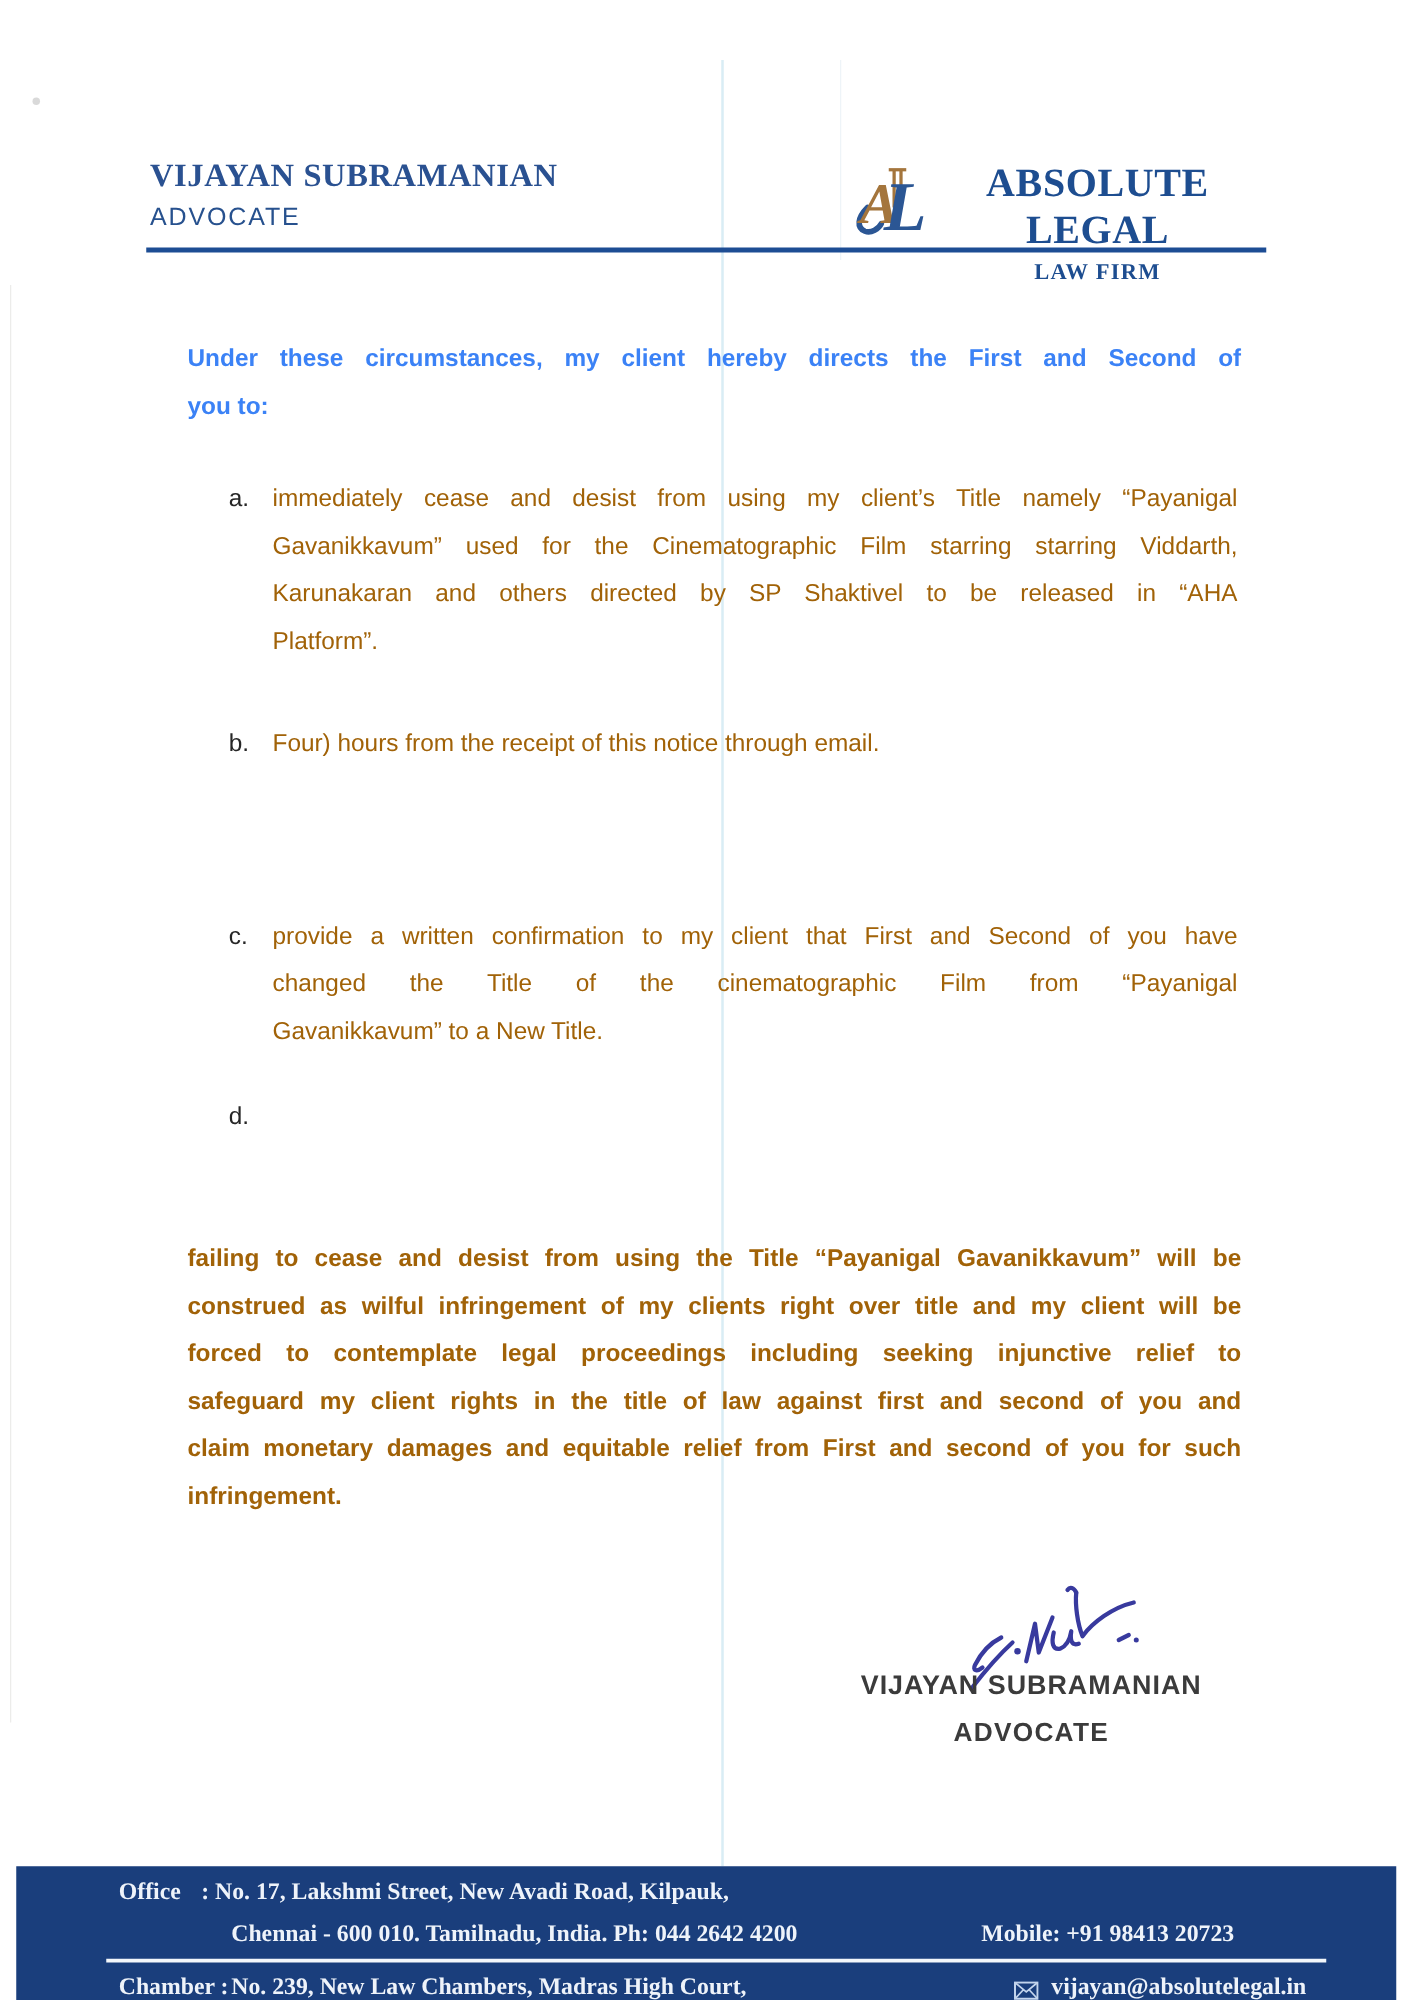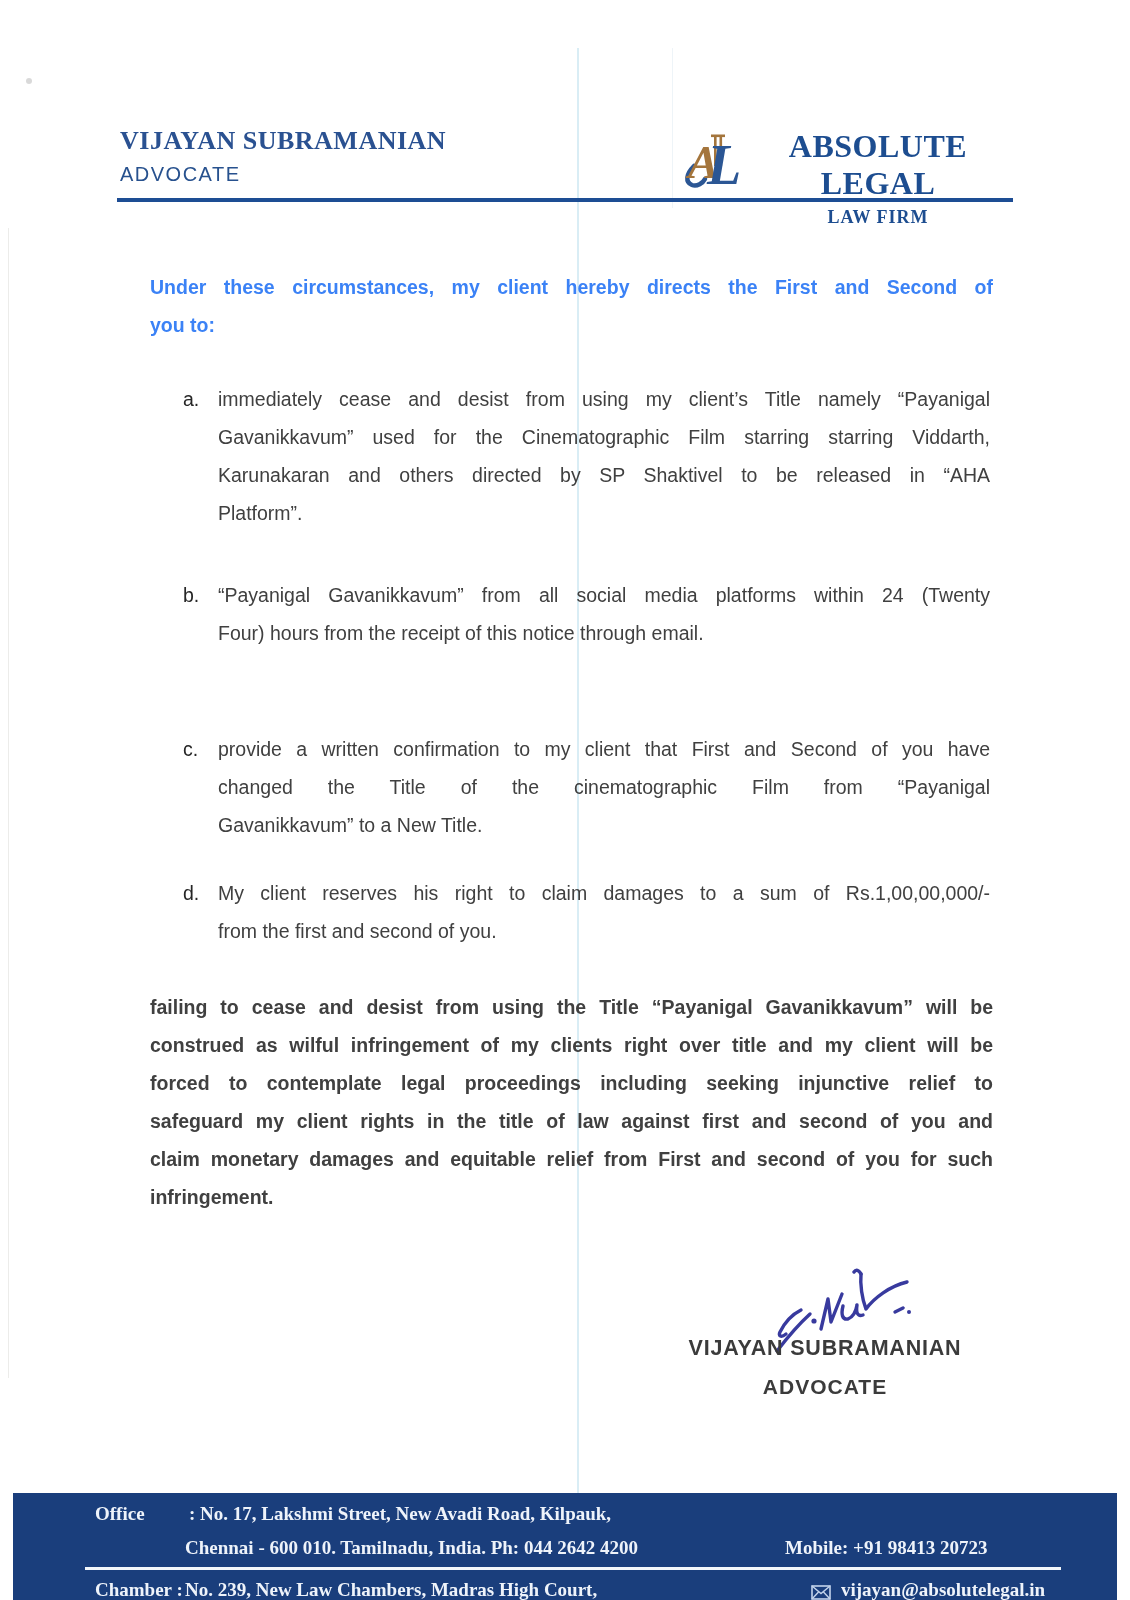--- a/index.html
+++ b/index.html
@@ -23,21 +23,21 @@
   .hdr-name{font-family:"Liberation Serif","DejaVu Serif",serif;font-weight:700;font-size:26px;letter-spacing:.5px;color:#2a5191;}
   .hdr-title{font-size:20px;letter-spacing:1.5px;color:#27518e;margin-top:7px;}
   .logo{position:absolute;left:680px;top:76px;width:70px;height:72px;}
   .hdr-firm{position:absolute;left:752px;top:80px;width:252px;text-align:center;
     font-family:"Liberation Serif","DejaVu Serif",serif;font-weight:700;color:#1d4d90;}
   .firm1{font-size:32px;letter-spacing:.5px;}
   .firm2{font-size:18px;margin-top:5px;letter-spacing:1px;}
   .hdr-rule{position:absolute;left:117px;top:150px;width:896px;height:4px;background:#1d4d94;}
 
   
-  .block{position:absolute;font-size:19.5px;line-height:38px;color:#404040;}
+  .block{position:absolute;font-size:19.5px;line-height:38px;color:#a16207;}
   .jline{height:38px;overflow:hidden;text-align:justify;text-align-last:justify;white-space:normal;}
   .jlast{text-align-last:left;}
   .intro{left:150px;top:220px;width:843px;font-weight:700;color:#3b82f6;}
   .item-label{position:absolute;left:183px;width:30px;font-size:19.5px;line-height:38px;color:#262626;}
   .item-text{position:absolute;left:218px;width:772px;}
   .closing{left:150px;top:940px;width:843px;font-weight:bold;}
 
   
   .sig-svg{position:absolute;left:745px;top:1206px;}
   .sig-block{position:absolute;left:640px;top:1288px;width:370px;text-align:center;color:#3b3b3b;}
@@ -90,36 +90,31 @@
   <div class="item-label" style="top:332px">a.</div>
   <div class="block item-text" style="top:332px">
       <div class="jline">immediately cease and desist from using my client’s Title namely “Payanigal</div>
       <div class="jline">Gavanikkavum” used for the Cinematographic Film starring starring Viddarth,</div>
       <div class="jline">Karunakaran and others directed by SP Shaktivel to be released in “AHA</div>
       <div class="jline jlast">Platform”.</div>
     </div>
 
   <div class="item-label" style="top:528px">b.</div>
   <div class="block item-text" style="top:528px">
-      <div class="jline">“Payanigal Gavanikkavum” from all social media platforms within 24 (Twenty</div>
       <div class="jline jlast">Four) hours from the receipt of this notice through email.</div>
     </div>
 
   <div class="item-label" style="top:682px">c.</div>
   <div class="block item-text" style="top:682px">
       <div class="jline">provide a written confirmation to my client that First and Second of you have</div>
       <div class="jline">changed the Title of the cinematographic Film from “Payanigal</div>
       <div class="jline jlast">Gavanikkavum” to a New Title.</div>
     </div>
 
   <div class="item-label" style="top:826px">d.</div>
-  <div class="block item-text" style="top:826px">
-      <div class="jline">My client reserves his right to claim damages to a sum of Rs.1,00,00,000/-</div>
-      <div class="jline jlast">from the first and second of you.</div>
-    </div>
 
   <div class="block closing">
       <div class="jline">failing to cease and desist from using the Title “Payanigal Gavanikkavum” will be</div>
       <div class="jline">construed as wilful infringement of my clients right over title and my client will be</div>
       <div class="jline">forced to contemplate legal proceedings including seeking injunctive relief to</div>
       <div class="jline">safeguard my client rights in the title of law against first and second of you and</div>
       <div class="jline">claim monetary damages and equitable relief from First and second of you for such</div>
       <div class="jline jlast">infringement.</div>
     </div>
 
@@ -137,21 +132,21 @@
     <circle cx="164" cy="58" r="2" fill="#383a9e"></circle>
   </svg>
 
   <div class="sig-block">
     <div class="sig-name">VIJAYAN SUBRAMANIAN</div>
     <div class="sig-title">ADVOCATE</div>
   </div>
 
   <div class="footer">
     <div class="f-abs" style="left:82px;top:10px;">Office</div>
-    <div class="f-abs" style="left:176px;top:10px;">: No. 17, Lakshmi Street, New Avadi Road, Kilpauk,</div>
+    <div class="f-abs" style="left:148px;top:10px;">: No. 17, Lakshmi Street, New Avadi Road, Kilpauk,</div>
     <div class="f-abs" style="left:172px;top:44px;">Chennai - 600 010. Tamilnadu, India. Ph: 044 2642 4200</div>
     <div class="f-abs" style="left:772px;top:44px;">Mobile: +91 98413 20723</div>
 
     <div class="f-sep"></div>
 
     <div class="f-abs" style="left:82px;top:86px;">Chamber :</div>
     <div class="f-abs" style="left:172px;top:86px;">No. 239, New Law Chambers, Madras High Court,</div>
     <div class="f-abs" style="left:172px;top:120px;">Chennai - 600 104. Tamilnadu, India</div>
 
     <svg class="f-icon" style="left:798px;top:92px;" width="20" height="15" viewBox="0 0 20 15">

